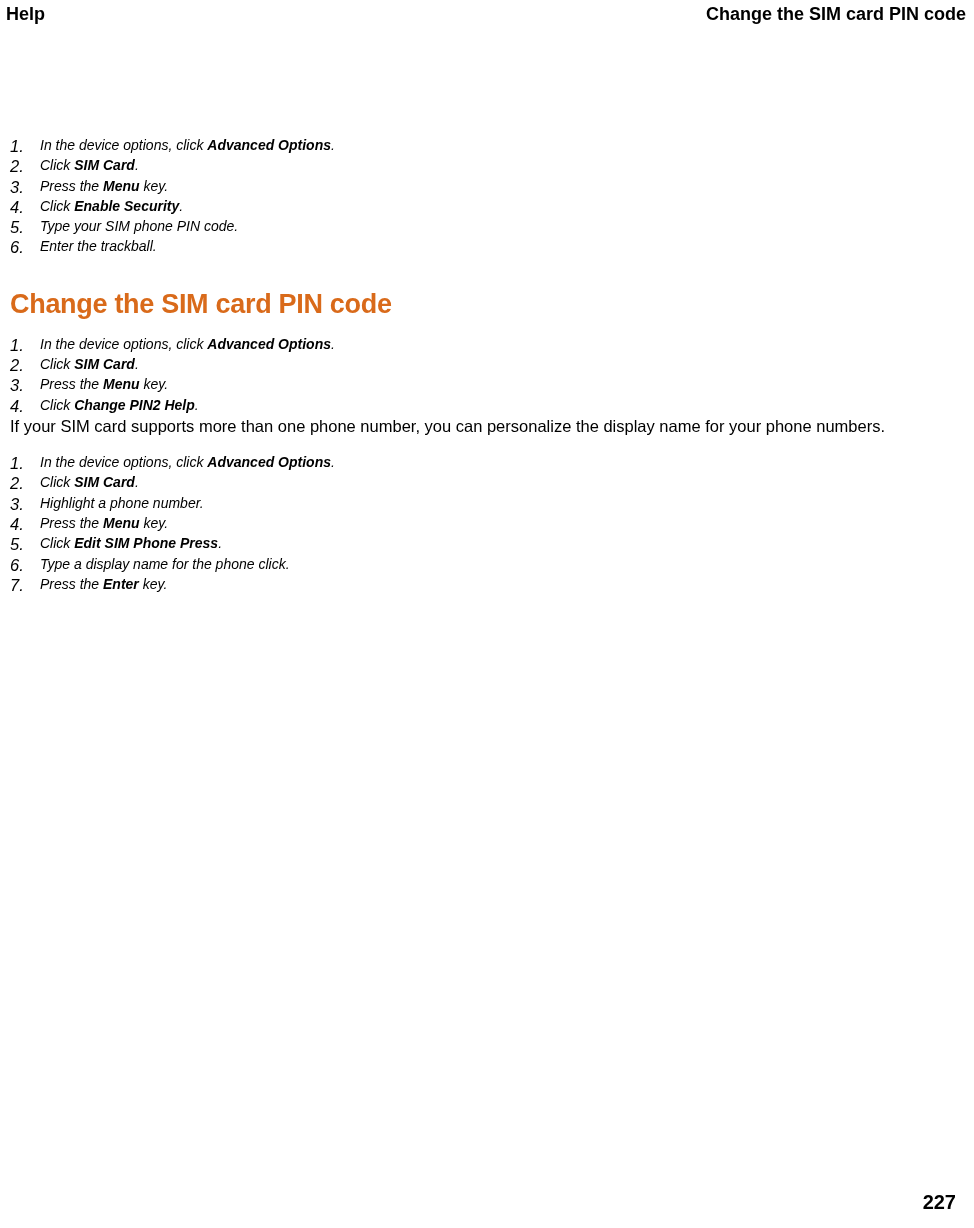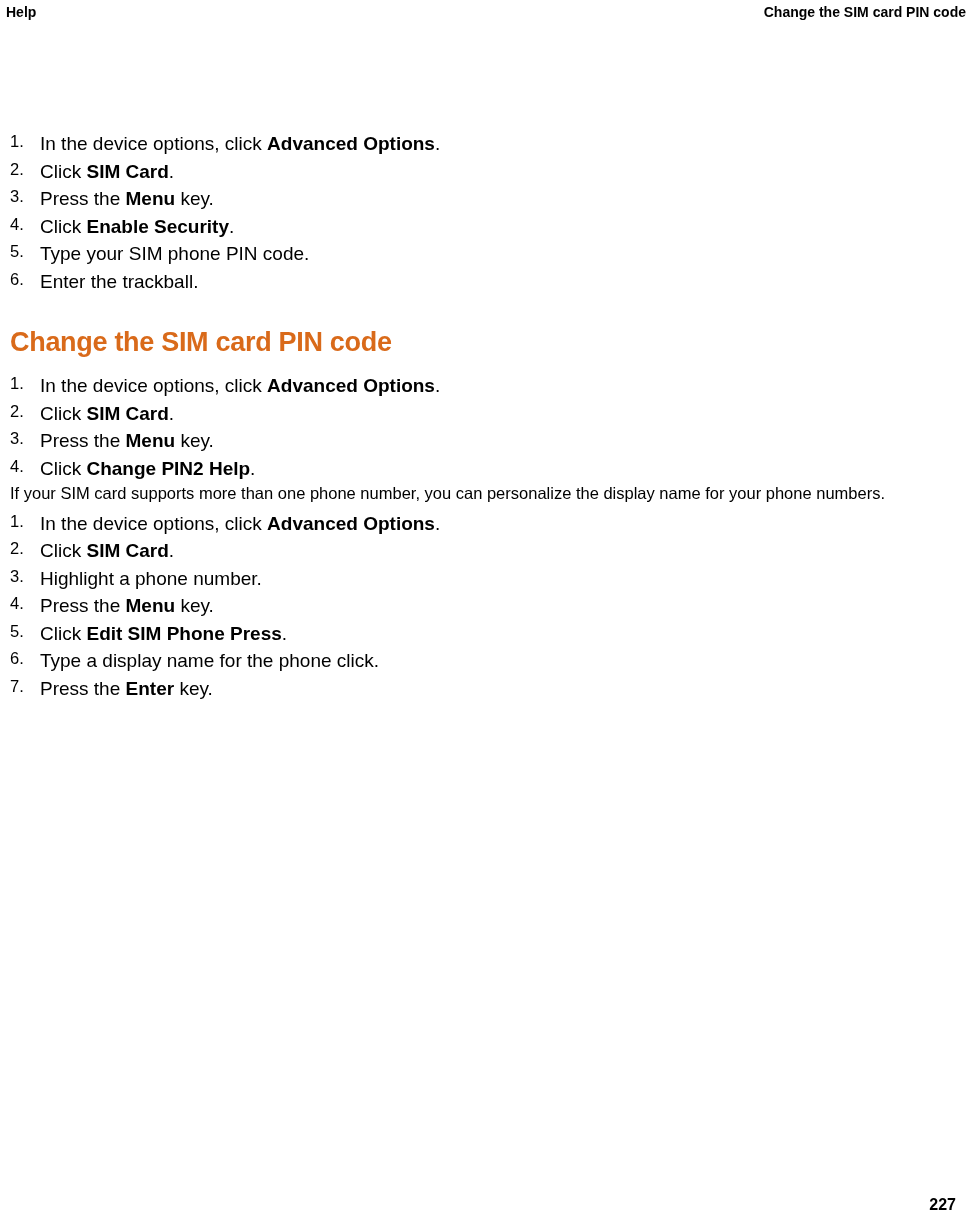--- a/index.html
+++ b/index.html
@@ -8,70 +8,71 @@
       height: 1228px;
       font-family: "Segoe UI", Tahoma, Geneva, Verdana, sans-serif;
       background: #fff;
       position: relative;
       padding: 0;
     }
     .header {
       display: flex;
       justify-content: space-between;
       padding: 4px 8px 0 6px;
-      font-size: 14px;
+      font-size: 18px;
       font-weight: 600;
     }
     .content {
       padding: 110px 10px 0 10px;
     }
     .note-line {
       font-size: 16.5px;
       line-height: 1.35;
       margin-bottom: 4px;
     }
     .note-line .bold { font-weight: 700; }
     ol {
       list-style: none;
       counter-reset: item;
       padding-left: 0;
       margin-left: 0;
     }
     ol > li {
       counter-increment: item;
-      font-size: 19px;
+      font-size: 14px;
       line-height: 1.45;
       padding-left: 30px;
       position: relative;
+      font-style: italic;
     }
     ol > li::before {
       content: counter(item) ".";
       position: absolute;
       left: 0;
       font-size: 16.5px;
     }
     .b { font-weight: 700; }
     h2 {
       color: #d96a1a;
       font-size: 27px;
       font-weight: 700;
       margin-top: 32px;
       margin-bottom: 14px;
       letter-spacing: -0.3px;
     }
     .intro {
       font-size: 16.5px;
       line-height: 1.4;
-      margin-bottom: 4px;
+      margin-bottom: 14px;
     }
     .page-number {
       position: absolute;
       bottom: 14px;
       right: 18px;
-      font-size: 16px;
+      font-size: 20px;
       font-weight: 600;
     }
   </style>
 </head>
 <body>
 
 <div class="header">
   <span>Help</span>
   <span>Change the SIM card PIN code</span>
 </div>

